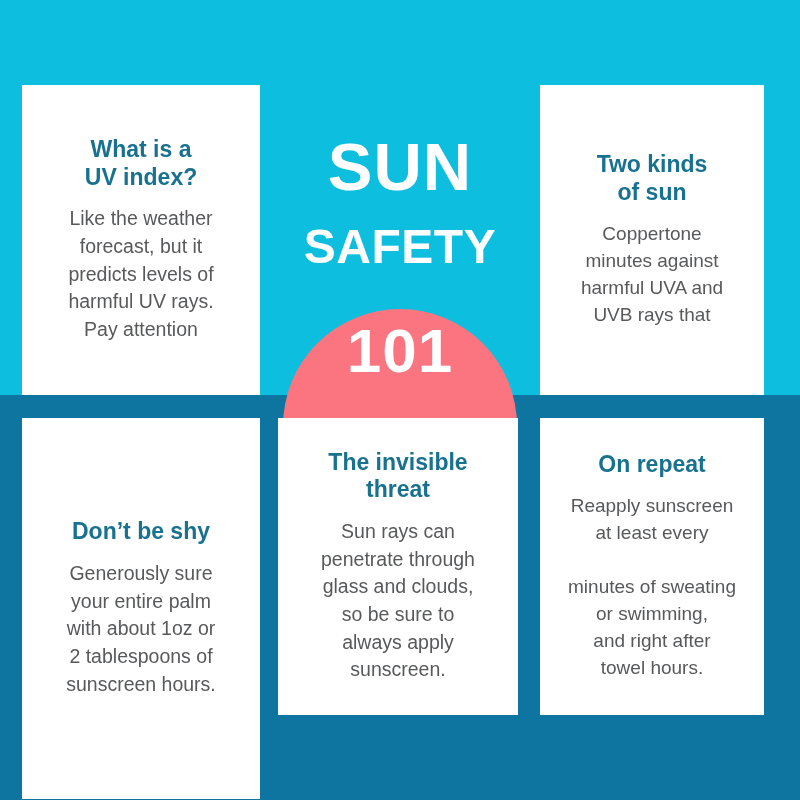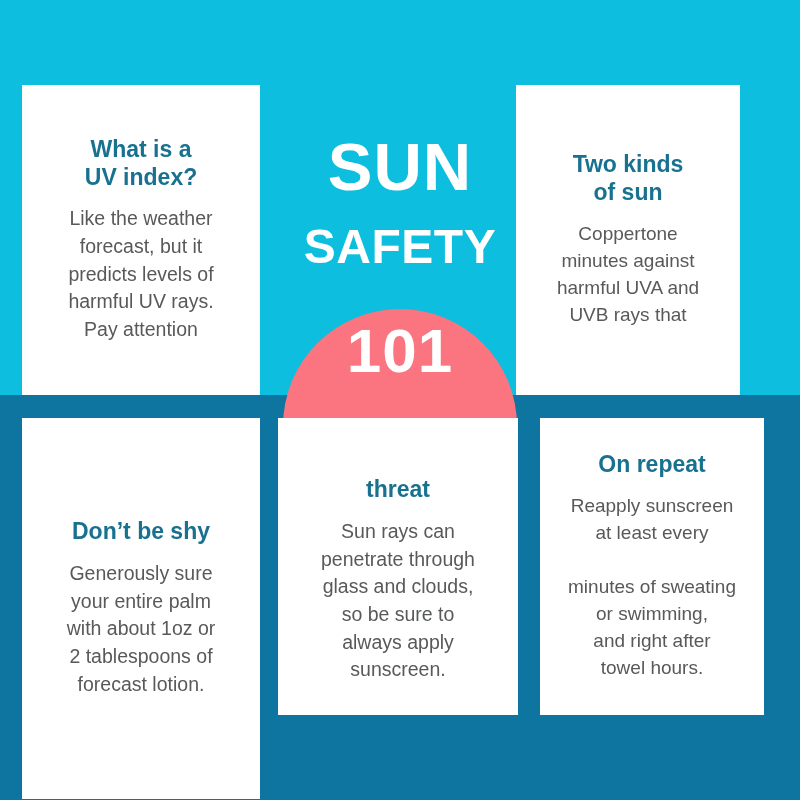--- a/index.html
+++ b/index.html
@@ -100,21 +100,21 @@
     background: #ffffff;
     box-sizing: border-box;
     display: flex;
     flex-direction: column;
     justify-content: center;
     align-items: center;
     text-align: center;
   }
 
   .card-top-left   { left: 22px;  top: 85px;  width: 238px; height: 310px; padding: 0 14px; }
-  .card-top-right  { left: 516px; top: 85px;  width: 224px; height: 310px; padding: 0 10px; }
+  .card-top-right  { left: 540px; top: 85px;  width: 224px; height: 310px; padding: 0 10px; }
   .card-bot-left   { left: 22px;  top: 418px; width: 238px; height: 381px; padding: 0 12px; }
   .card-bot-center { left: 278px; top: 418px; width: 240px; height: 297px; padding: 0 10px; }
   .card-bot-right  { left: 540px; top: 418px; width: 224px; height: 297px; padding: 0 8px; }
 
   .card-title {
     color: #17718f;
     font-size: 23px;
     font-weight: bold;
     line-height: 1.2;
     margin: 0 0 14px 0;
@@ -175,27 +175,27 @@
 
   <div class="card card-bot-left">
     <h2 class="card-title">
       <span>Don’t be shy</span>
     </h2>
     <p class="card-body">
       <span>Generously sure</span><br>
       <span>your entire palm</span><br>
       <span>with about 1oz or</span><br>
       <span>2 tablespoons of</span><br>
-      <span>forecast lotion.</span>
+      <span>sunscreen hours.</span>
     </p>
   </div>
 
   <div class="card card-bot-center">
     <h2 class="card-title">
-      <br>
+      <span>The invisible</span><br>
       <span>threat</span>
     </h2>
     <p class="card-body">
       <span>Sun rays can</span><br>
       <span>penetrate through</span><br>
       <span>glass and clouds,</span><br>
       <span>so be sure to</span><br>
       <span>always apply</span><br>
       <span>sunscreen.</span>
     </p>

